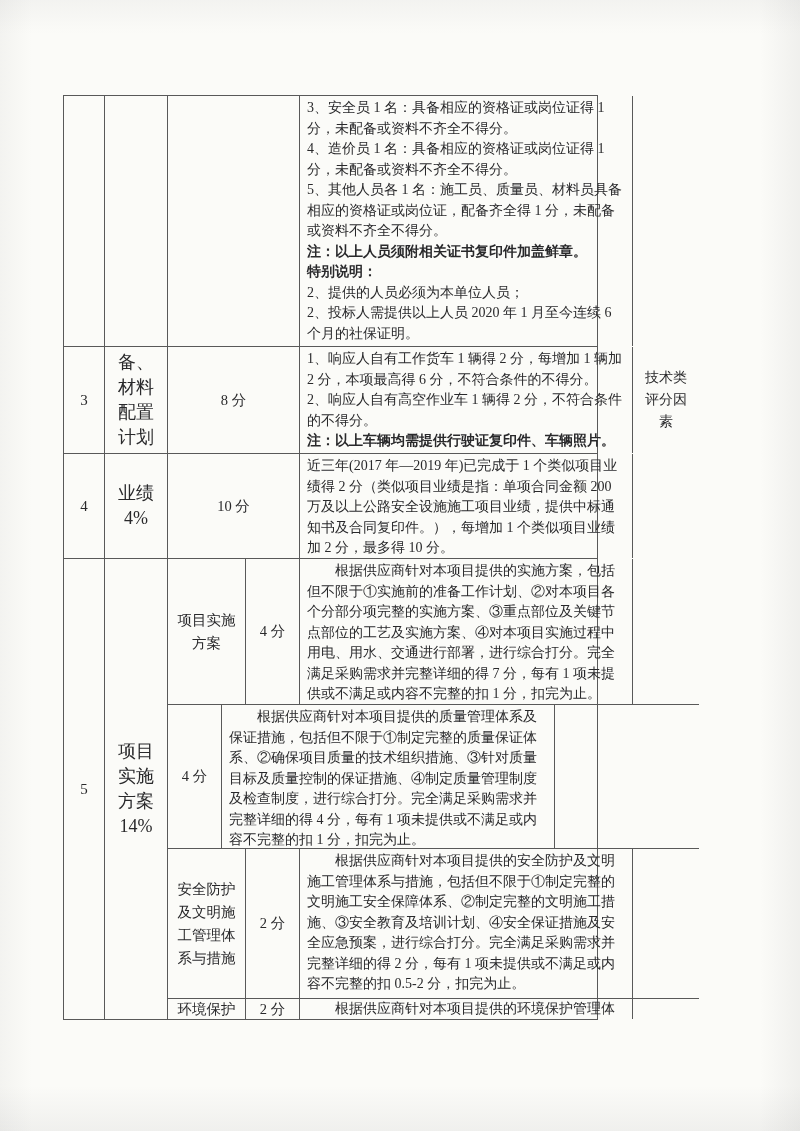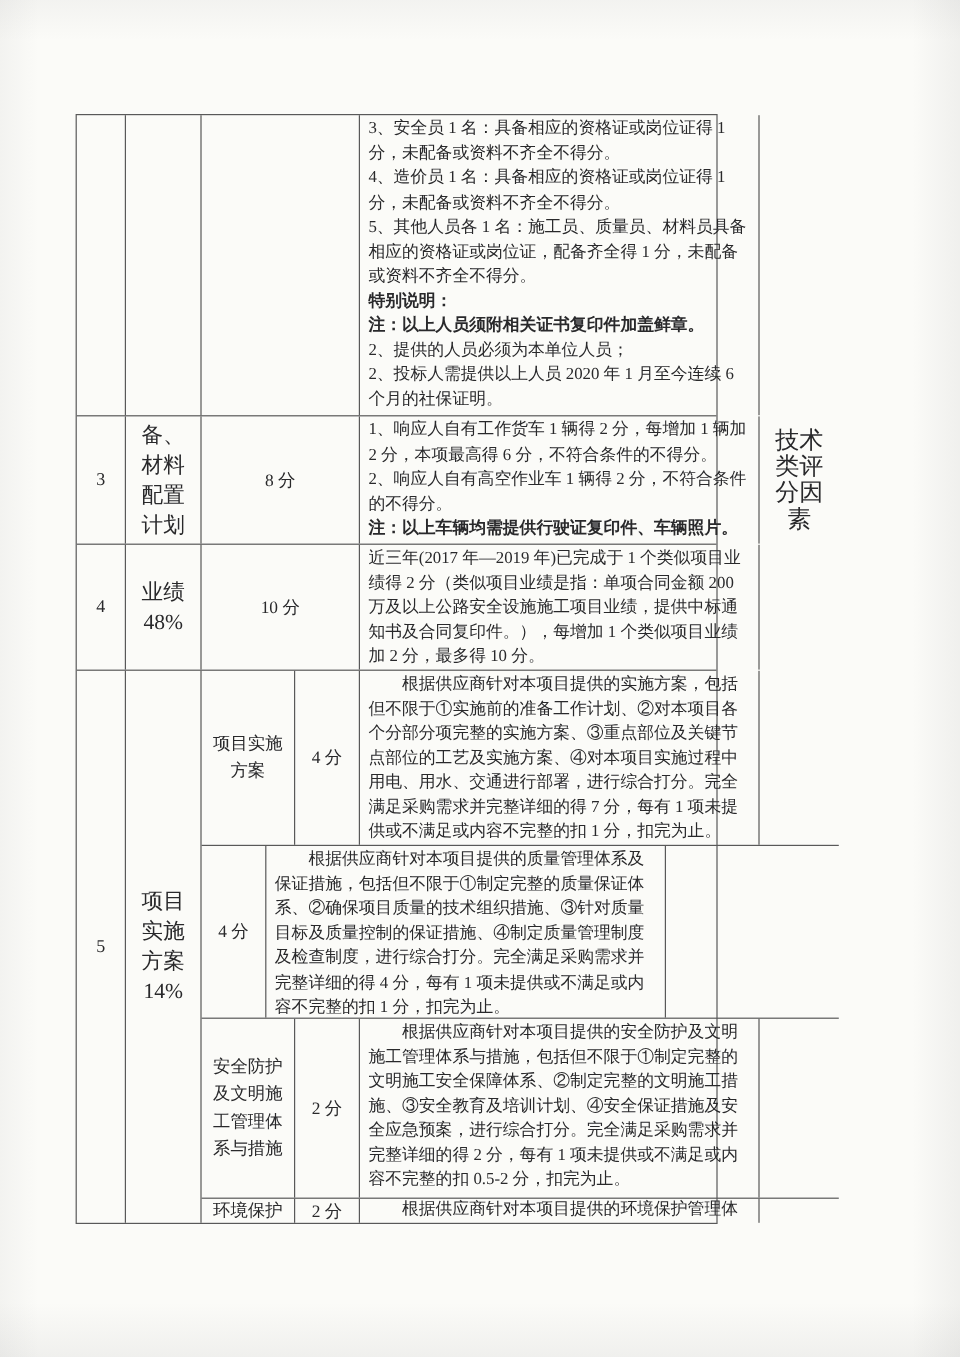--- a/index.html
+++ b/index.html
@@ -30,21 +30,21 @@
   .cell:last-child{ border-right:none; }
   .c-num   { width:41px; font-size:15px; }
   .c-cat   { width:63px; font-size:18px; line-height:25px; }
   .c-cat .inner{ width:48px; }
   .c-sub   { width:78px; font-size:14.5px; line-height:23px; }
   .c-sub .inner{ width:60px; }
   .c-scorewide { width:132px; font-size:14.5px; }
   .c-score { width:54px; font-size:14.5px; }
   .c-desc  { width:333px; display:block; text-align:left;
              font-size:14px; line-height:20.5px; padding:2px 7px 0 7px; }
-  .c-note  { width:66px; font-size:20px; line-height:22px; }
+  .c-note  { width:66px; font-size:14px; line-height:22px; }
   .c-note .inner{ width:46px; }
   .para{ }
   .para.bold{ font-weight:bold; }
   .para.indent{ text-indent:2em; }
   
   .subcol{ display:flex; flex-direction:column; width:531px; }
   .subrow{ display:flex; border-bottom:1px solid #595959; }
   .subrow:last-child{ border-bottom:none; }
   .h-top { height:251px; }
   .h-r3  { height:107px; }
@@ -64,22 +64,22 @@
   <div class="trow h-top">
     <div class="cell c-num"></div>
     <div class="cell c-cat">
         <span class="inner"></span>
       </div>
     <div class="cell c-scorewide"></div>
     <div class="cell c-desc">
         <div class="para">3、安全员 1 名：具备相应的资格证或岗位证得 1 分，未配备或资料不齐全不得分。</div>
         <div class="para">4、造价员 1 名：具备相应的资格证或岗位证得 1 分，未配备或资料不齐全不得分。</div>
         <div class="para">5、其他人员各 1 名：施工员、质量员、材料员具备相应的资格证或岗位证，配备齐全得 1 分，未配备或资料不齐全不得分。</div>
+        <div class="para bold">注：以上人员须附相关证书复印件加盖鲜章。</div>
         <div class="para bold">特别说明：</div>
-        <div class="para bold">注：以上人员须附相关证书复印件加盖鲜章。</div>
         <div class="para">2、提供的人员必须为本单位人员；</div>
         <div class="para">2、投标人需提供以上人员 2020 年 1 月至今连续 6 个月的社保证明。</div>
       </div>
     <div class="cell c-note">
         <span class="inner"></span>
       </div>
   </div>
 
   <div class="trow h-r3">
     <div class="cell c-num">3</div>
@@ -93,21 +93,21 @@
         <div class="para bold">注：以上车辆均需提供行驶证复印件、车辆照片。</div>
       </div>
     <div class="cell c-note">
         <span class="inner">技术类评分因素</span>
       </div>
   </div>
 
   <div class="trow h-r4">
     <div class="cell c-num">4</div>
     <div class="cell c-cat">
-        <span class="inner">业绩 48%</span>
+        <span class="inner">业绩 4%</span>
       </div>
     <div class="cell c-scorewide">10 分</div>
     <div class="cell c-desc">
         <div class="para">近三年(2017 年—2019 年)已完成于 1 个类似项目业绩得 2 分（类似项目业绩是指：单项合同金额 200 万及以上公路安全设施施工项目业绩，提供中标通知书及合同复印件。），每增加 1 个类似项目业绩加 2 分，最多得 10 分。</div>
       </div>
     <div class="cell c-note">
         <span class="inner"></span>
       </div>
   </div>
 

